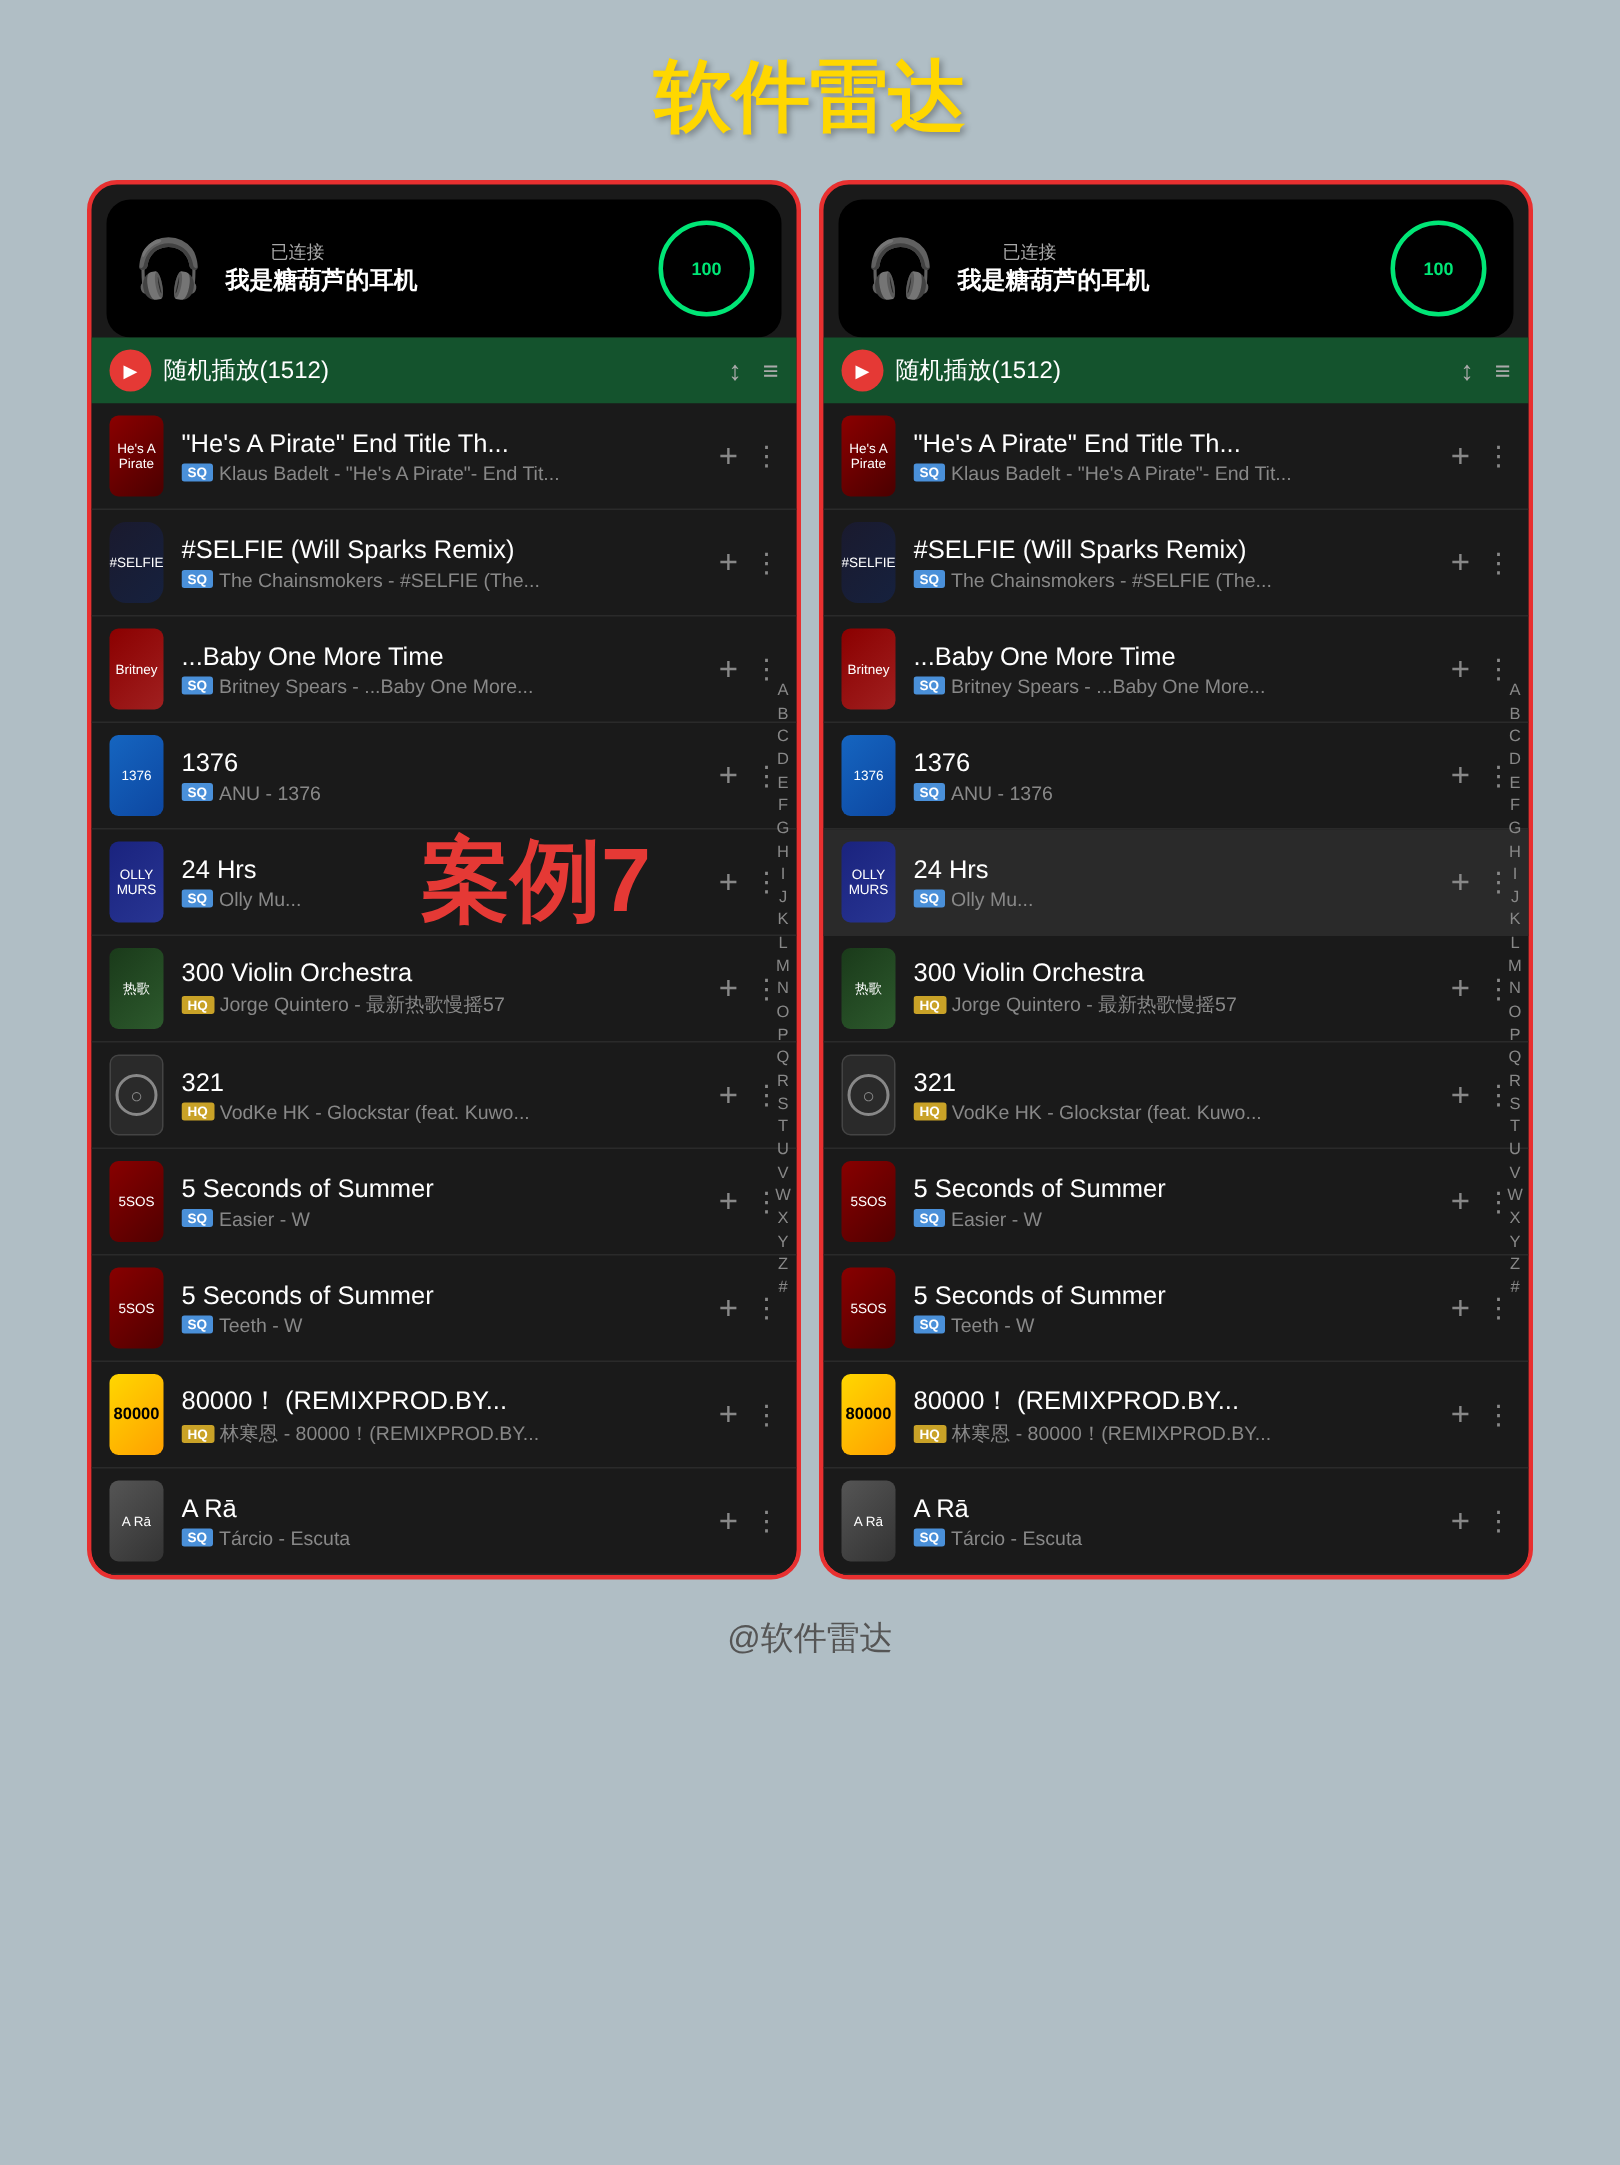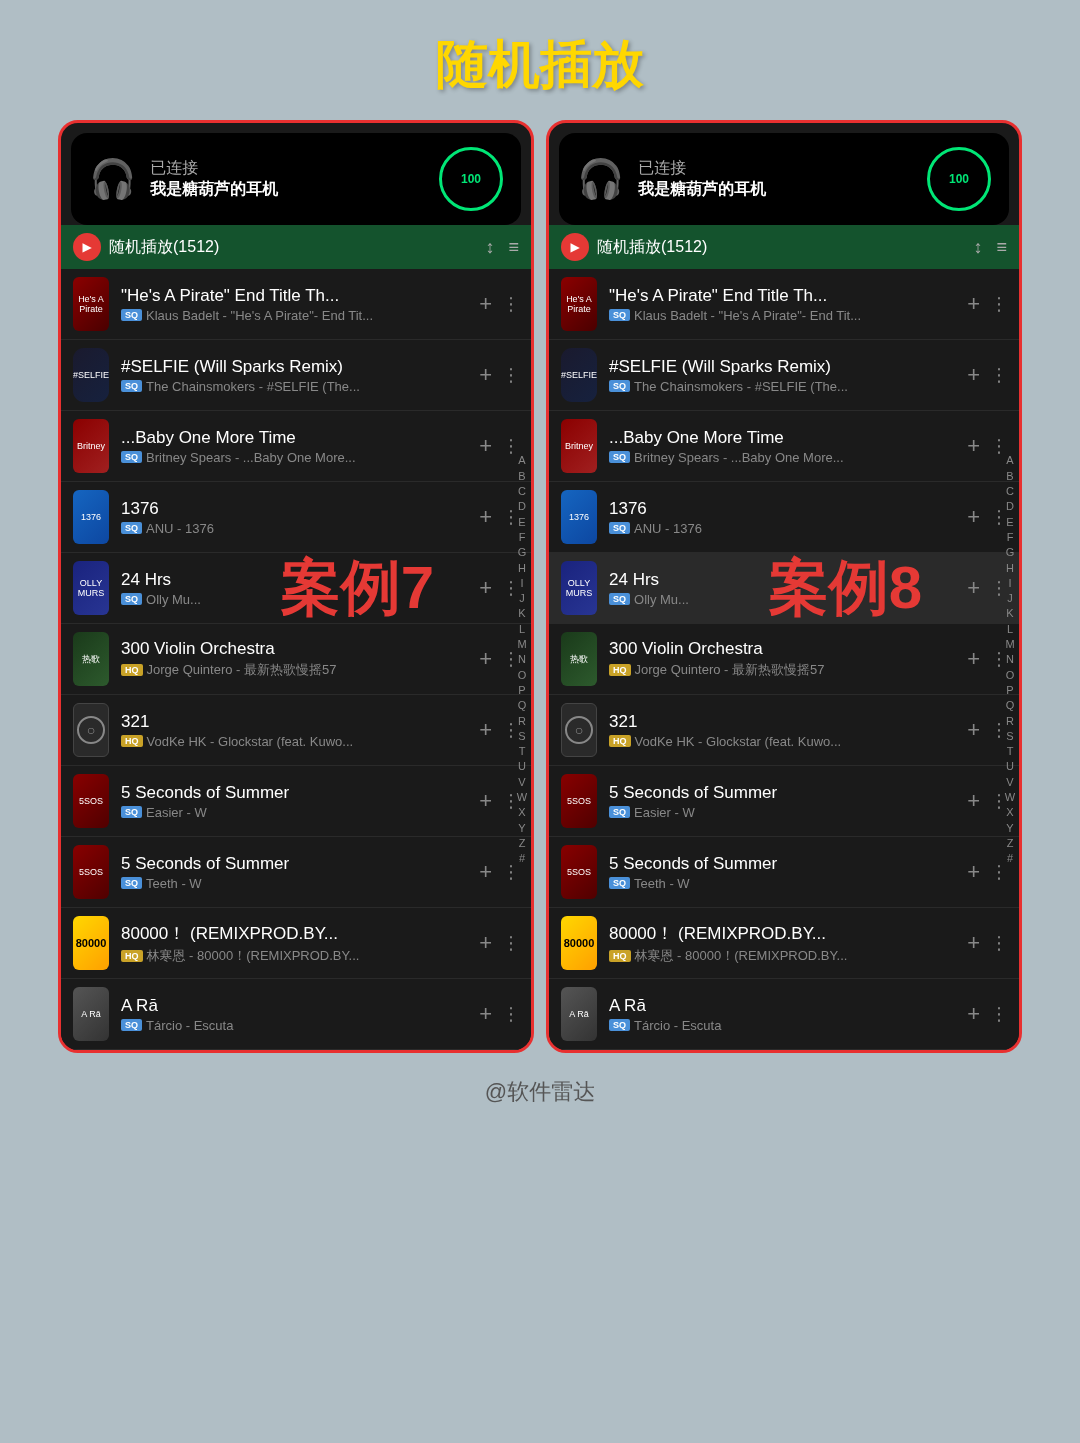--- a/index.html
+++ b/index.html
@@ -58,22 +58,23 @@
       font-size: 38px;
       color: #fff;
     }
 
     .airpods-text {
       display: flex;
       flex-direction: column;
     }
 
     .airpods-connected {
-      font-size: 16px;
+      font-size: 12px;
       color: #aaa;
+      margin-left: 30px;
     }
 
     .airpods-name {
       font-size: 16px;
       color: #fff;
       font-weight: bold;
     }
 
     .battery-circle {
       width: 64px;
@@ -288,21 +289,21 @@
       display: flex;
       align-items: center;
       justify-content: center;
       color: #888;
       font-size: 14px;
     }
   </style>
 </head>
 <body>
 
-<h1 class="page-title">随机插放</h1>
+<h1 class="page-title">软件雷达</h1>
 
 <div class="main-container">
 
   <div class="phone-panel">
 
     <div class="airpods-banner">
       <div class="airpods-left">
         <div class="airpods-icon">🎧</div>
         <div class="airpods-text">
           <span class="airpods-connected">已连接</span>
@@ -638,21 +639,20 @@
           <div class="song-title">24 Hrs</div>
           <div class="song-artist">
             <span class="quality-badge">SQ</span>
             Olly Mu...
           </div>
         </div>
         <div class="song-actions">
           <span class="add-btn">+</span>
           <span class="more-btn">⋮</span>
         </div>
-        <span class="case-label">案例8</span>
       </div>
 
       <div class="song-item">
         <div class="song-thumb thumb-violin">
           <span class="thumb-text">热歌</span>
         </div>
         <div class="song-info">
           <div class="song-title">300 Violin Orchestra</div>
           <div class="song-artist">
             <span class="quality-badge hq">HQ</span>

